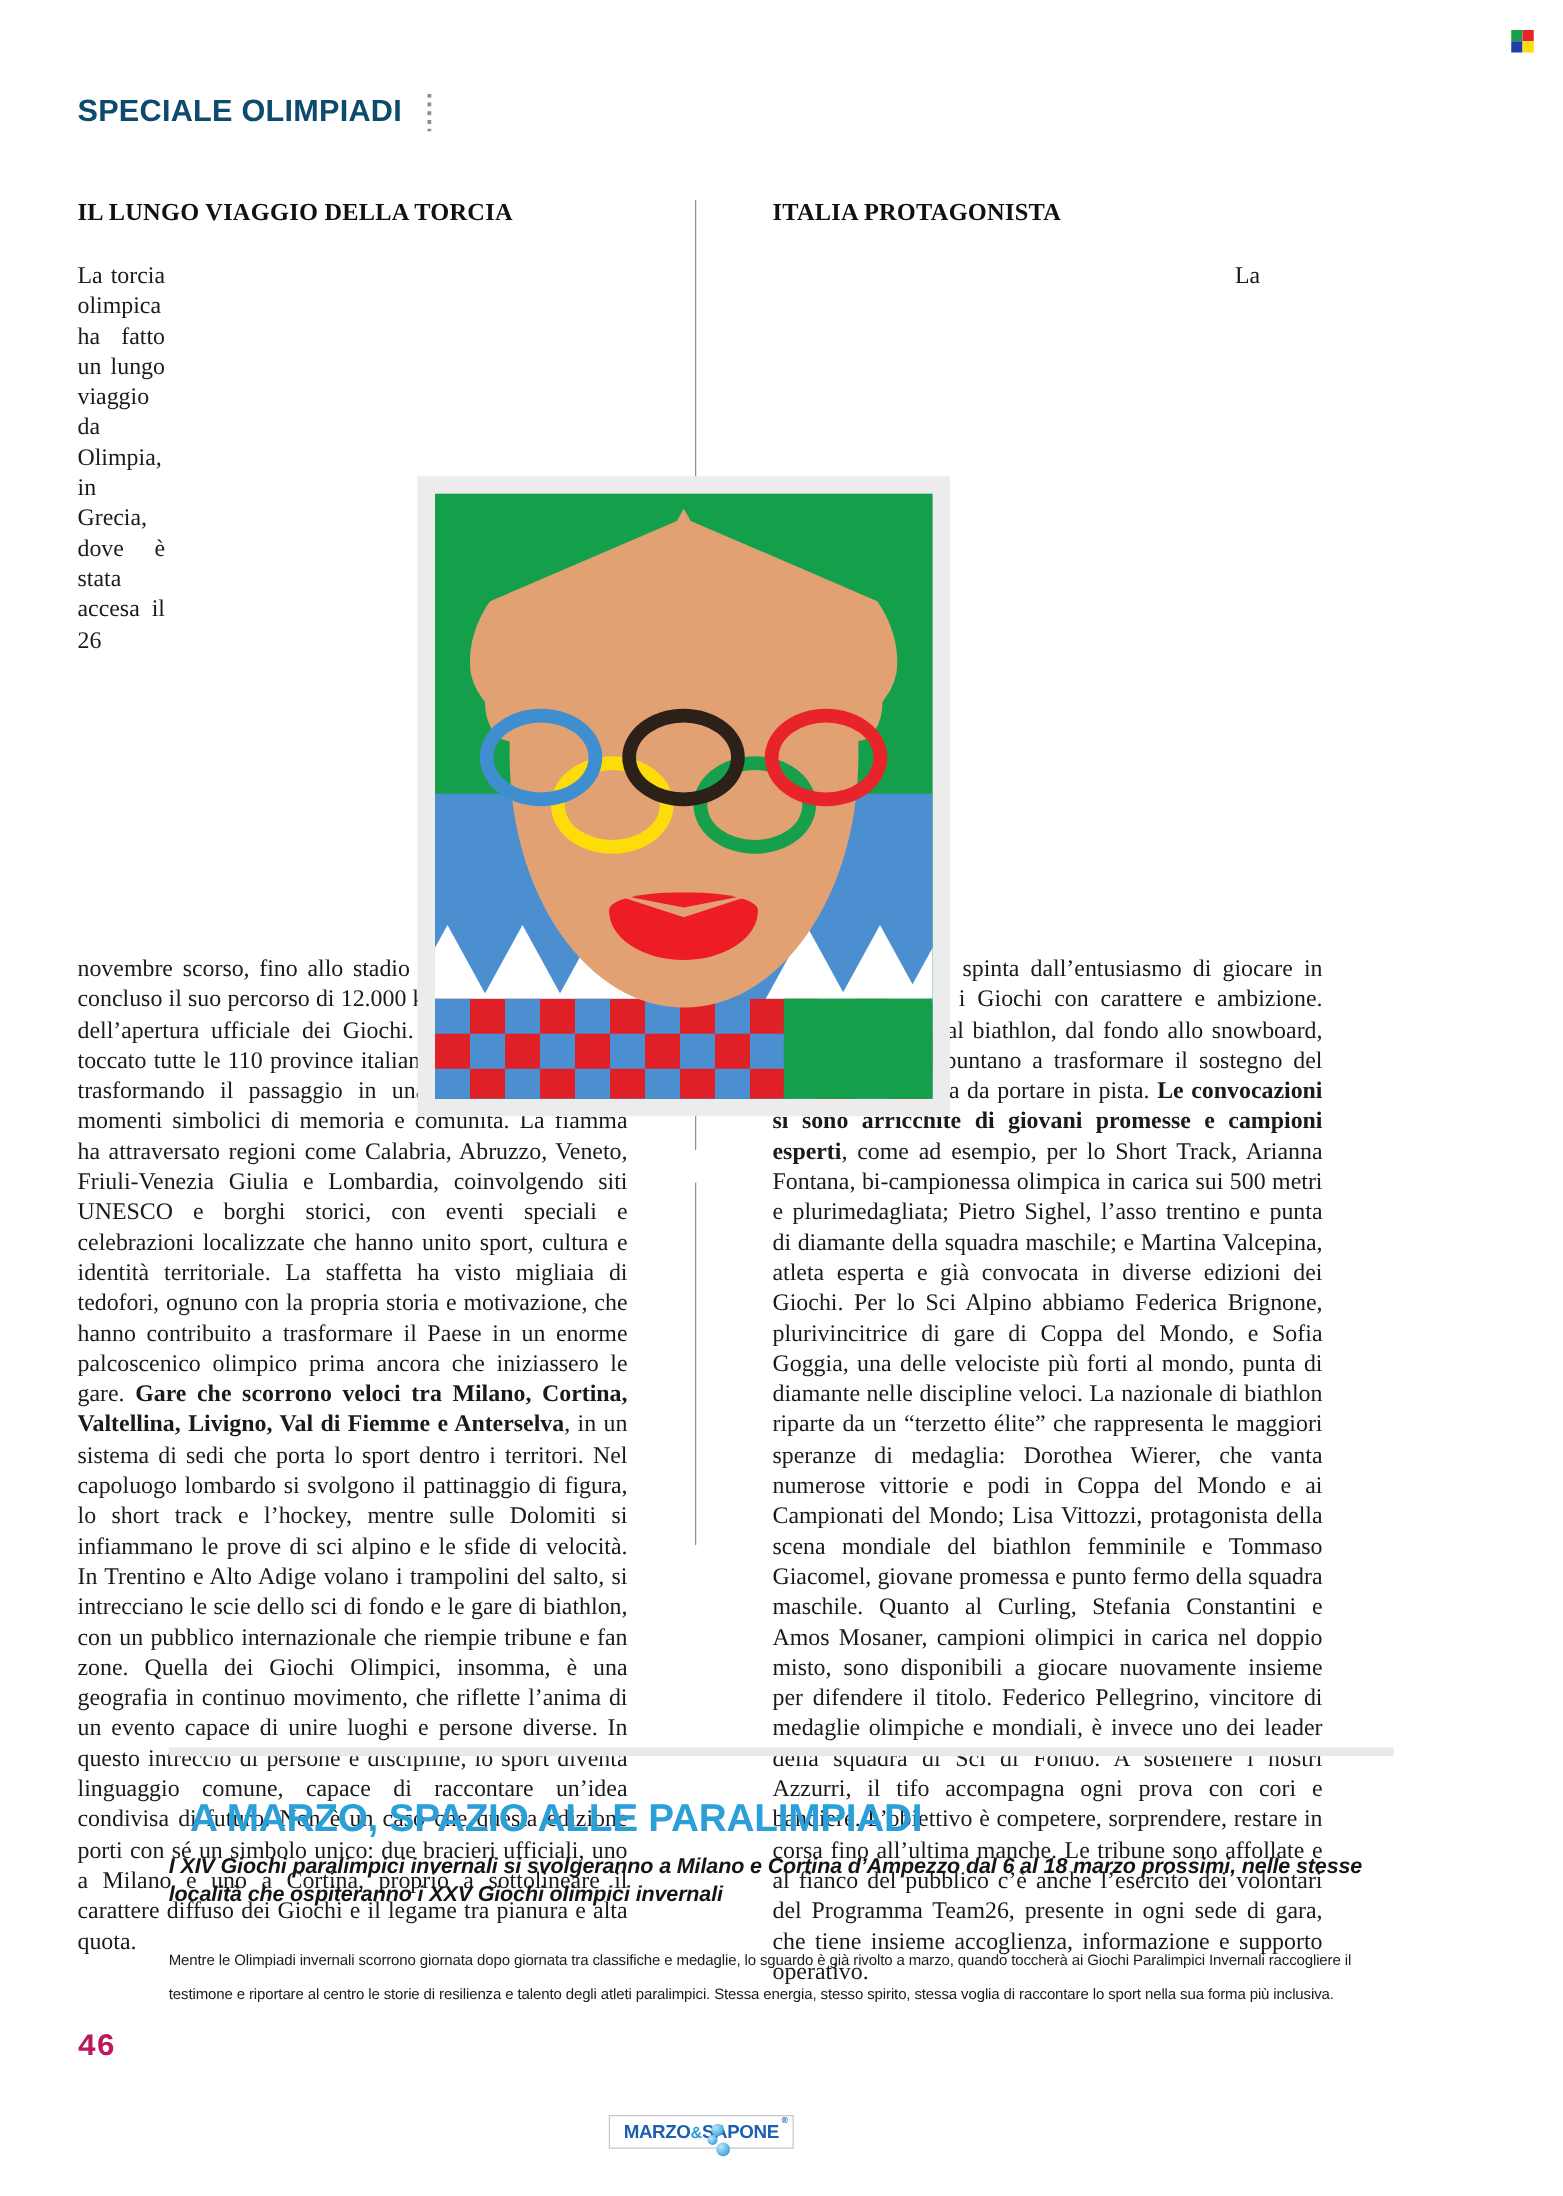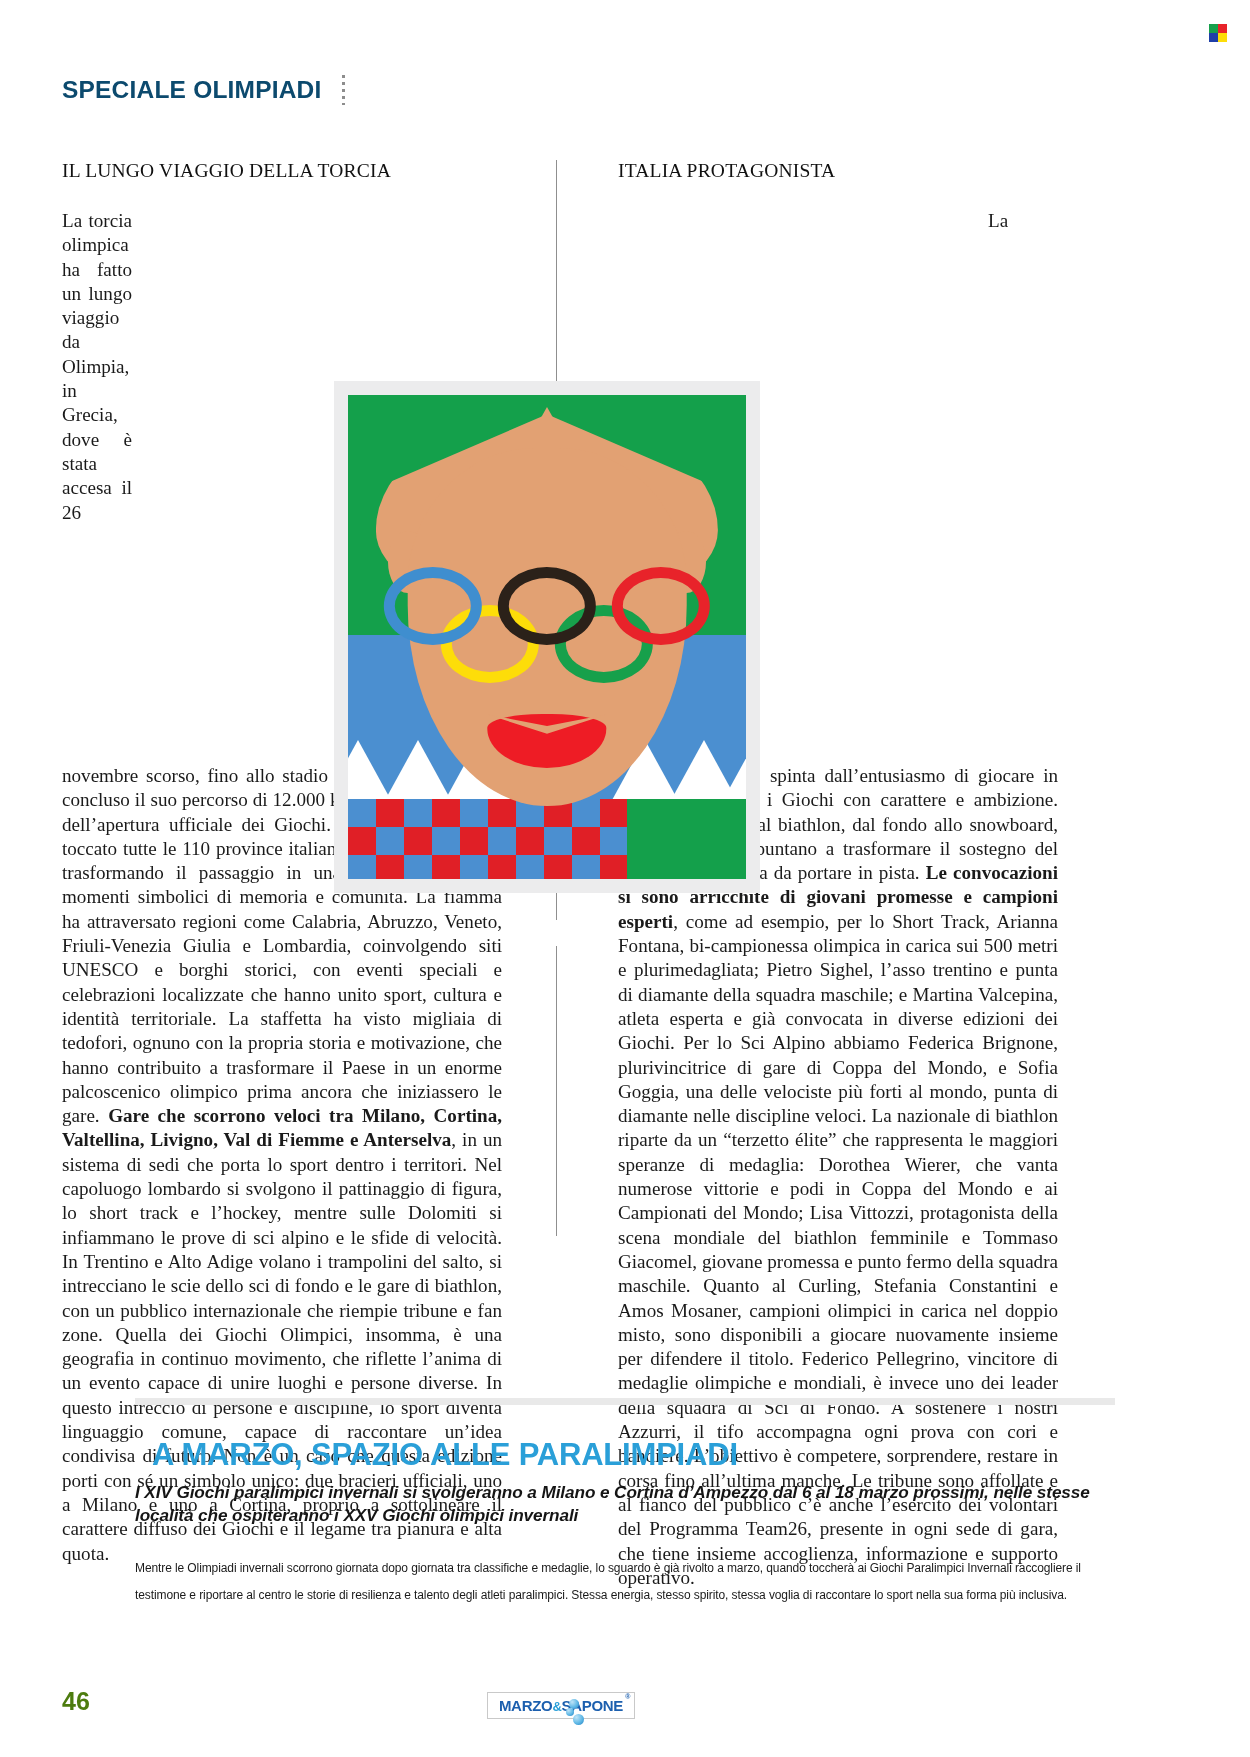--- a/index.html
+++ b/index.html
@@ -40,21 +40,21 @@
   .col-rule.b { top:946px; height:290px; }
 
   
   .article { position:absolute; left:62px; top:160px; width:1010px; height:1075px; }
   .col { position:absolute; top:0; width:440px; height:1075px; }
   .col.left  { left:0px; }
   .col.right { left:556px; }
 
   .sec-title {
       font-family:"Liberation Serif", serif;
-      font-weight:normal; font-size:19.5px; letter-spacing:.2px;
+      font-weight:bold; font-size:19.5px; letter-spacing:.2px;
       color:#111; margin:0 0 27px 0;
   }
   .body-text {
       font-size:19.1px; line-height:24.3px; color:#1a1a1a;
       text-align:justify; margin:0; hyphens:none;
   }
   .body-text b { font-weight:bold; }
 
   
   .carve { width:185px; }
@@ -129,23 +129,23 @@
       font-style:italic; font-weight:bold; font-size:17.2px; line-height:23px;
       color:#151515; margin:0 0 28px 0; letter-spacing:-.1px;
   }
   .para-body {
       font-family:"Liberation Sans", sans-serif;
       font-size:12px; line-height:27px; color:#1a1a1a; margin:0;
       letter-spacing:-.1px;
   }
 
   
-  .page-num { position:absolute; left:62px; top:1687px;
-      font-family:Liberation Sans, sans-serif; font-weight:bold;
-      font-size:25px; color:#4d7c0f; }
+  .page-num { position:absolute; left:62px; top:1623px;
+      font-family:Liberation Mono, monospace; font-weight:bold;
+      font-size:25px; color:#be185d; }
   .logo { position:absolute; left:487px; top:1692px; width:148px; height:27px;
       border:1px solid #c9c9c9; background:#fff; display:flex; align-items:center;
       justify-content:center; }
   .logo-txt { font-family:"Liberation Sans", sans-serif; font-weight:bold;
       font-size:15px; color:#1c5fae; letter-spacing:-.3px; position:relative;
       white-space:nowrap; }
   .logo-amp { color:#2a9fd8; font-size:13px; }
   .logo-reg { position:absolute; top:-4px; right:-7px; font-size:7px; color:#1c5fae; }
   .logo-bubbles { position:absolute; left:66px; top:2px; width:22px; height:30px; }
   .logo-bubbles b { position:absolute; border-radius:50%;

